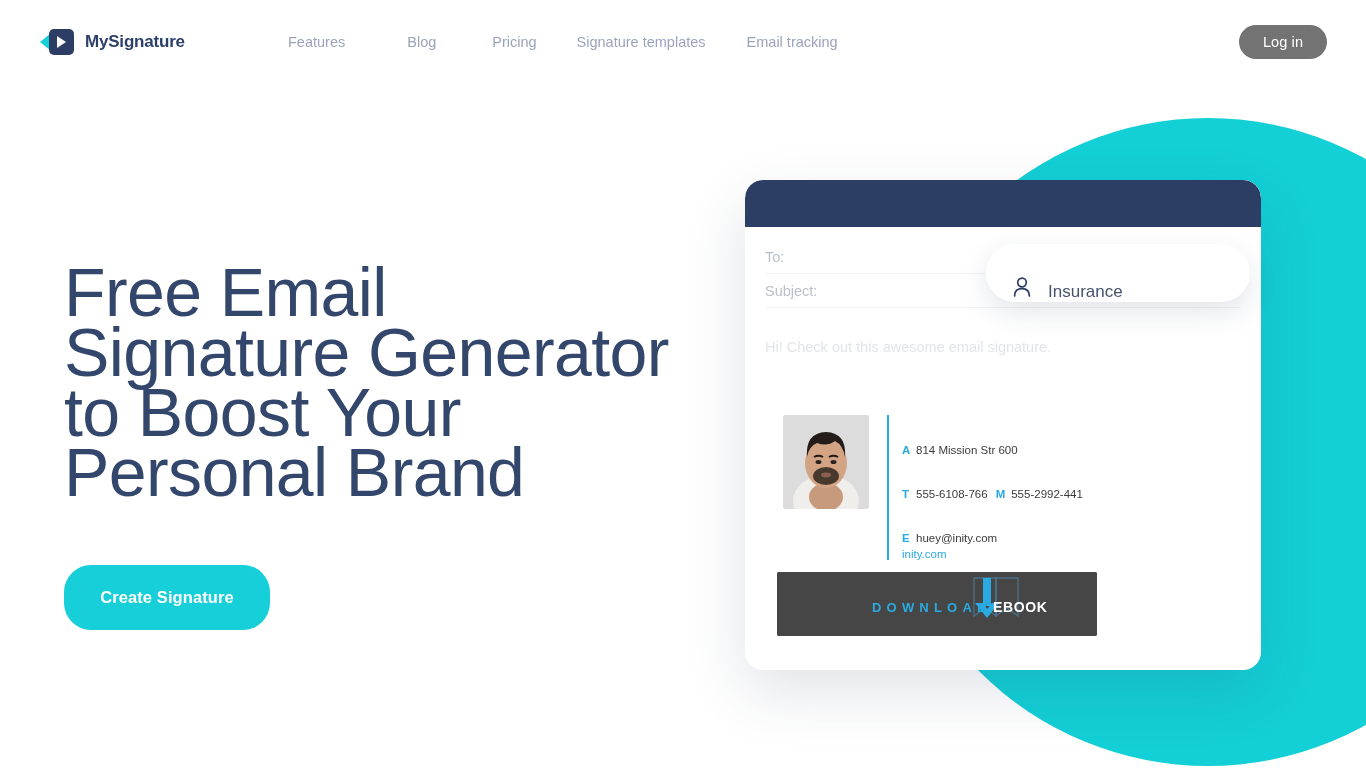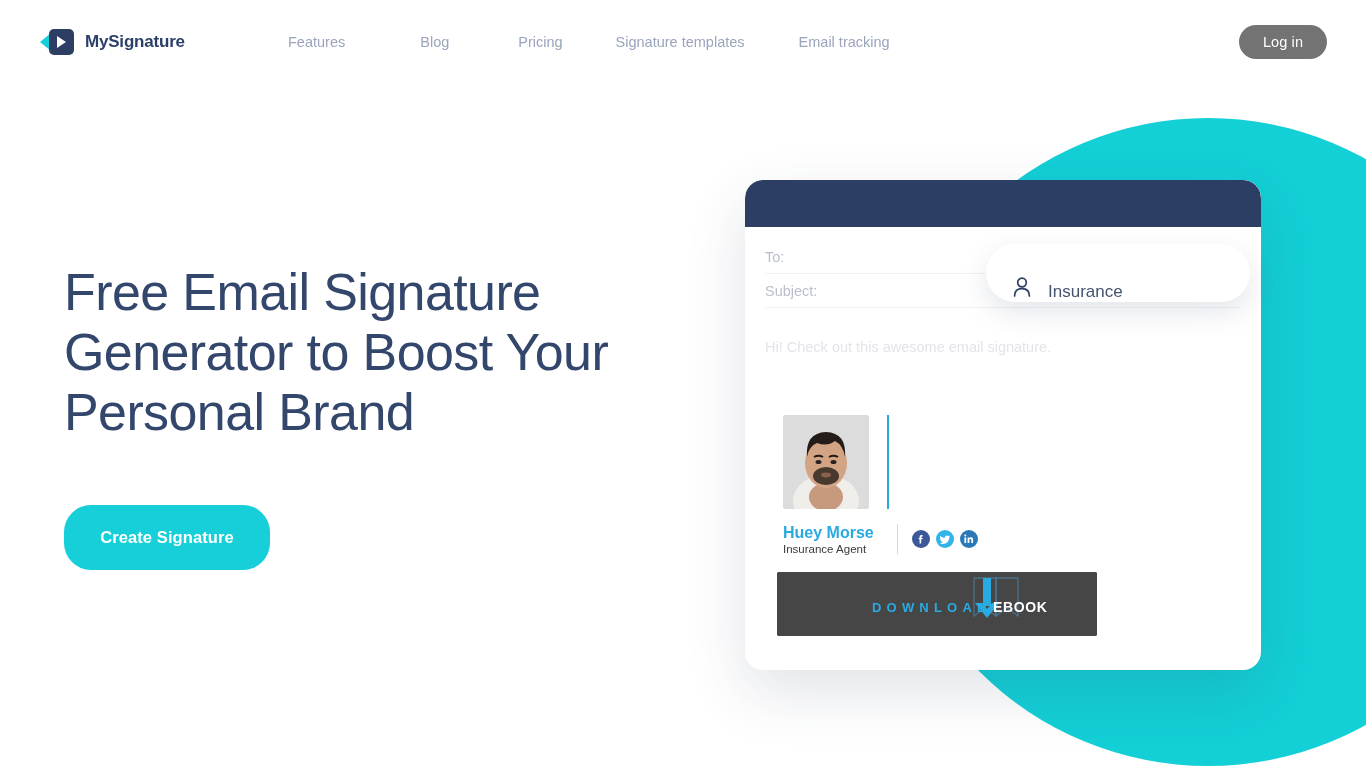--- a/index.html
+++ b/index.html
@@ -63,21 +63,21 @@
     color: #2b3f69;
     letter-spacing: -0.2px;
     white-space: nowrap;
   }
 
   .main-nav {
     position: absolute;
     left: 288px;
     display: flex;
     align-items: center;
-    gap: 13px;
+    gap: 0px;
   }
 
   .nav-link {
     font-size: 14.5px;
     color: #9aa4bb;
     text-decoration: none;
     white-space: nowrap;
     padding: 6px 0;
     cursor: pointer;
   }
@@ -105,21 +105,21 @@
   
   .hero-copy {
     position: absolute;
     left: 64px;
     top: 262px;
     width: 620px;
     z-index: 10;
   }
 
   .hero-title {
-    font-size: 52px;
+    font-size: 68px;
     line-height: 60px;
     font-weight: 300;
     color: #33466b;
     letter-spacing: -0.6px;
   }
 
   .cta-button {
     margin-top: 63px;
     width: 206px;
     height: 65px;
@@ -360,20 +360,32 @@
           <ellipse cx="43" cy="60" rx="5" ry="2.4" fill="#8b5e4d"></ellipse>
           <ellipse cx="35.5" cy="47" rx="3" ry="2.1" fill="#2b2320"></ellipse>
           <ellipse cx="50.5" cy="47" rx="3" ry="2.1" fill="#2b2320"></ellipse>
           <path d="M31 42 Q35.5 39.5 40 42" stroke="#201a16" stroke-width="2" fill="none"></path>
           <path d="M46 42 Q50.5 39.5 55 42" stroke="#201a16" stroke-width="2" fill="none"></path>
         </svg>
       </div>
 
       <div class="sig-divider"></div>
 
+      <div>
+        <div class="sig-contact">
+          <span class="lbl">A</span><span>814 Mission Str 600</span>
+        </div>
+        <div class="sig-contact">
+          <span class="lbl">T</span><span>555-6108-766</span><span class="lbl-m">M</span><span>555-2992-441</span>
+        </div>
+        <div class="sig-contact">
+          <span class="lbl">E</span><span>huey@inity.com</span>
+        </div>
+        <div class="sig-site">inity.com</div>
+      </div>
     </div>
 
     <div class="sig-bottom">
       <div class="sig-name-block">
         <div class="sig-name">Huey Morse</div>
         <div class="sig-role">Insurance Agent</div>
       </div>
 
       <div class="sig-vline"></div>
 

